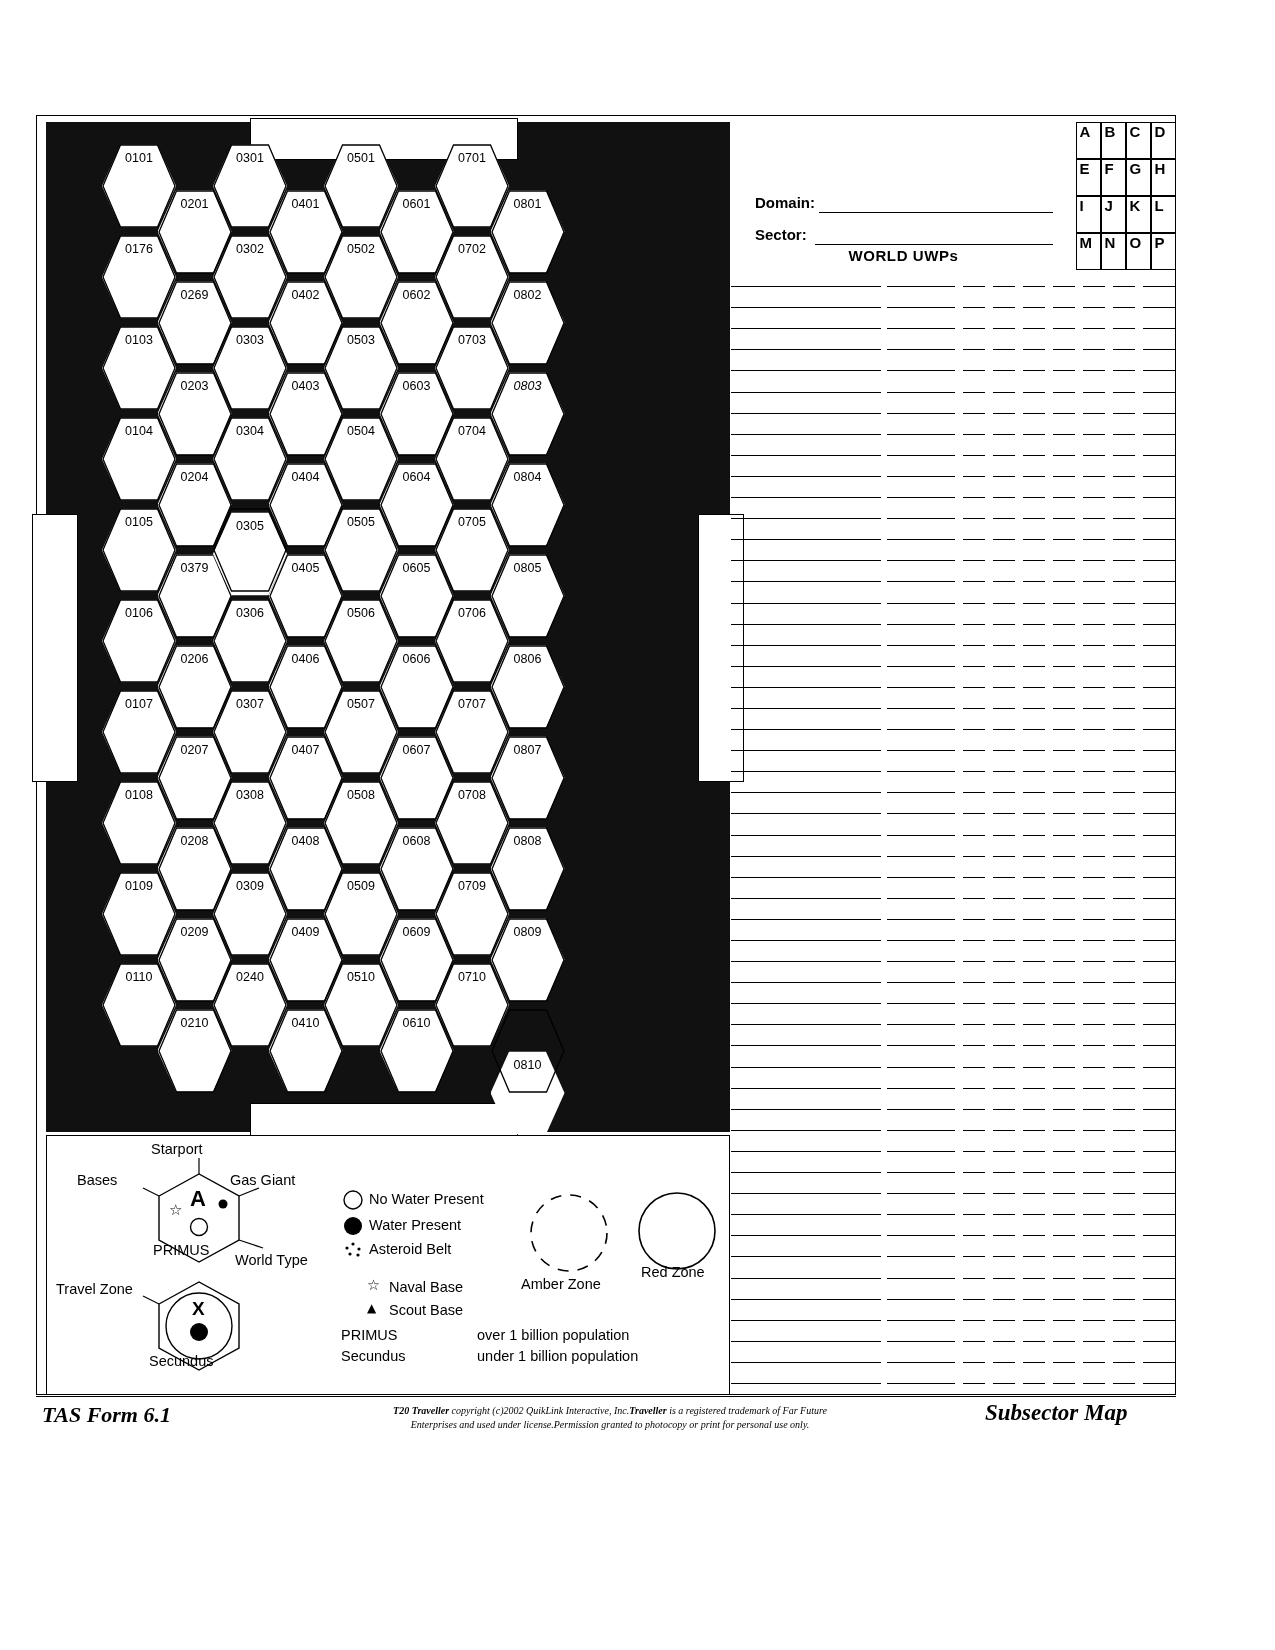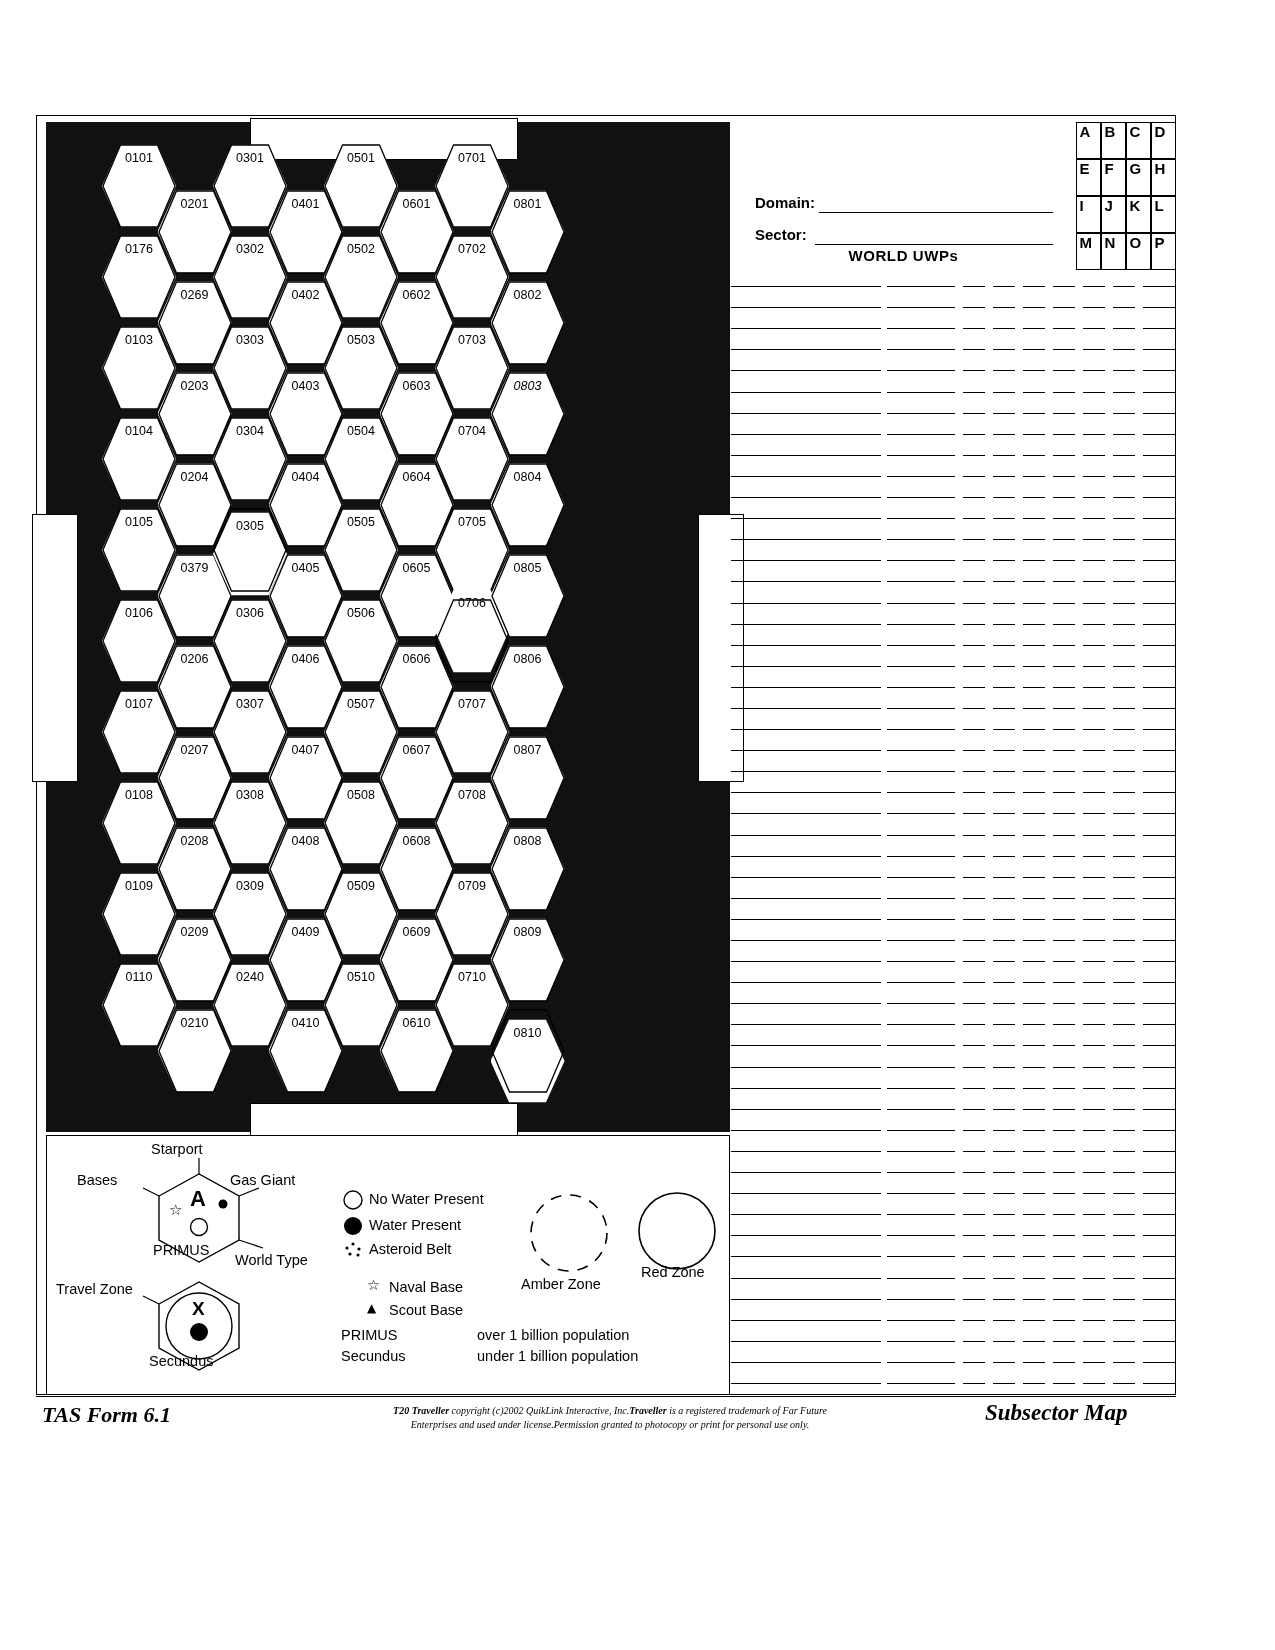--- a/index.html
+++ b/index.html
@@ -662,21 +662,21 @@
         </svg>
       </div>
       <div class="hex" style="left: 389px; top: 386px;">
         <div class="lbl">0705</div>
       </div>
       <div class="hexborder" style="left: 389px; top: 386px;">
         <svg width="74" height="84">
           <polygon points="18.5,1 55.5,1 73,42 55.5,83 18.5,83 1,42" fill="none" stroke="#000" stroke-width="1.3"></polygon>
         </svg>
       </div>
-      <div class="hex" style="left: 389px; top: 467px;">
+      <div class="hex" style="left: 389px; top: 477px;">
         <div class="lbl">0706</div>
       </div>
       <div class="hexborder" style="left: 389px; top: 477px;">
         <svg width="74" height="84">
           <polygon points="18.5,1 55.5,1 73,42 55.5,83 18.5,83 1,42" fill="none" stroke="#000" stroke-width="1.3"></polygon>
         </svg>
       </div>
       <div class="hex" style="left: 389px; top: 568px;">
         <div class="lbl">0707</div>
       </div>
@@ -774,21 +774,21 @@
         </svg>
       </div>
       <div class="hex" style="left: 444.5px; top: 795.5px;">
         <div class="lbl">0809</div>
       </div>
       <div class="hexborder" style="left: 444.5px; top: 795.5px;">
         <svg width="74" height="84">
           <polygon points="18.5,1 55.5,1 73,42 55.5,83 18.5,83 1,42" fill="none" stroke="#000" stroke-width="1.3"></polygon>
         </svg>
       </div>
-      <div class="hex" style="left: 444.5px; top: 897px;">
+      <div class="hex" style="left: 444.5px; top: 929px;">
         <div class="lbl">0810</div>
       </div>
       <div class="hexborder" style="left: 444.5px; top: 886.5px;">
         <svg width="74" height="84">
           <polygon points="18.5,1 55.5,1 73,42 55.5,83 18.5,83 1,42" fill="none" stroke="#000" stroke-width="1.3"></polygon>
         </svg>
       </div>
     </div>
 
   <div class="legend">

